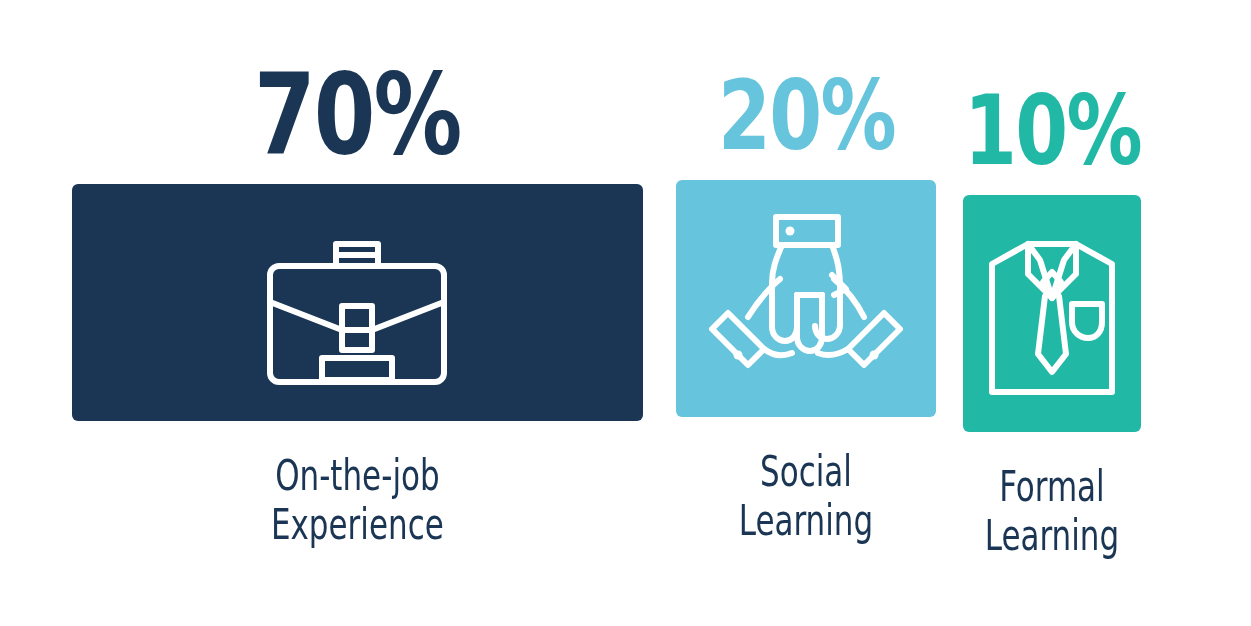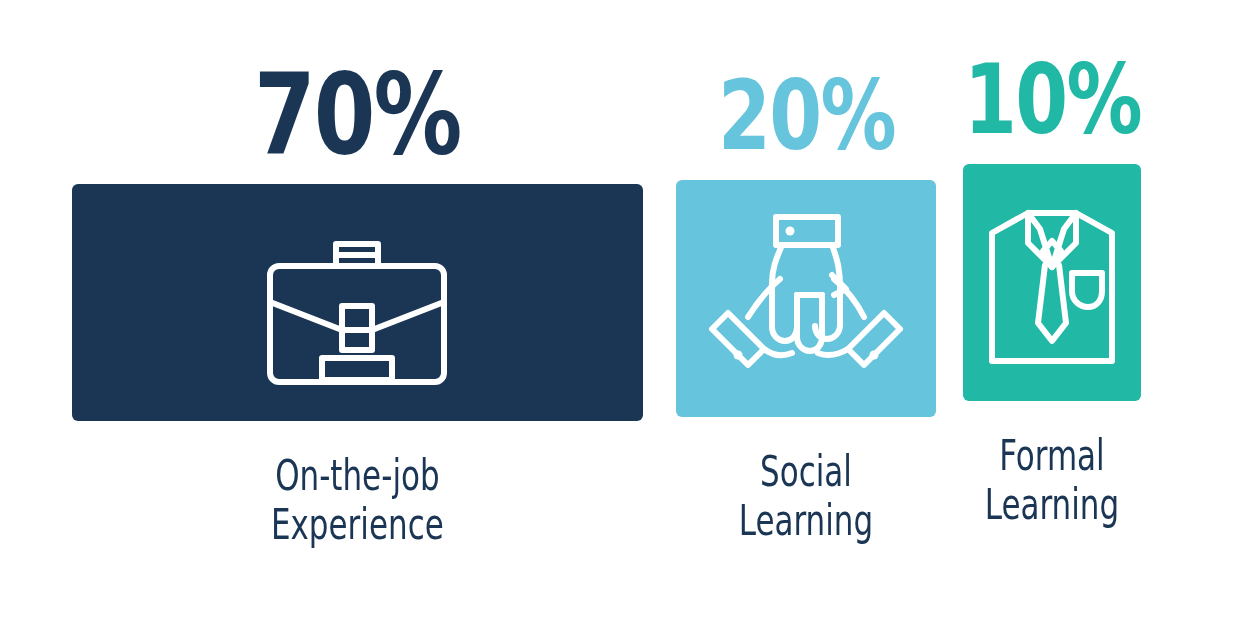--- a/index.html
+++ b/index.html
@@ -63,21 +63,21 @@
   #col-onthejob .stat-box { width: 571px; height: 237px; }
   #col-onthejob .stat-label { font-size: 42px; margin-top: 30px; }
 
   
   #col-social { left: 692px; top: 68px; width: 228px; }
   #col-social .stat-percent { font-size: 96px; margin-bottom: 16px; }
   #col-social .stat-box { width: 260px; height: 237px; }
   #col-social .stat-label { font-size: 42px; margin-top: 30px; }
 
   
-  #col-formal { left: 968px; top: 52px; width: 168px; }
+  #col-formal { left: 968px; top: 83px; width: 168px; }
   #col-formal .stat-percent { font-size: 96px; margin-bottom: 16px; }
   #col-formal .stat-box { width: 178px; height: 237px; }
   #col-formal .stat-label { font-size: 42px; margin-top: 30px; }
 
   .icon-svg { display: block; }
 </style>
 </head>
 <body>
 
 <div id="infographic">

